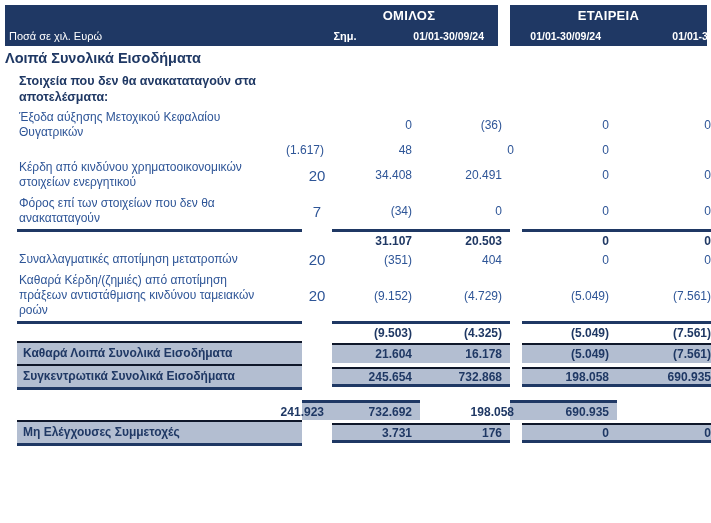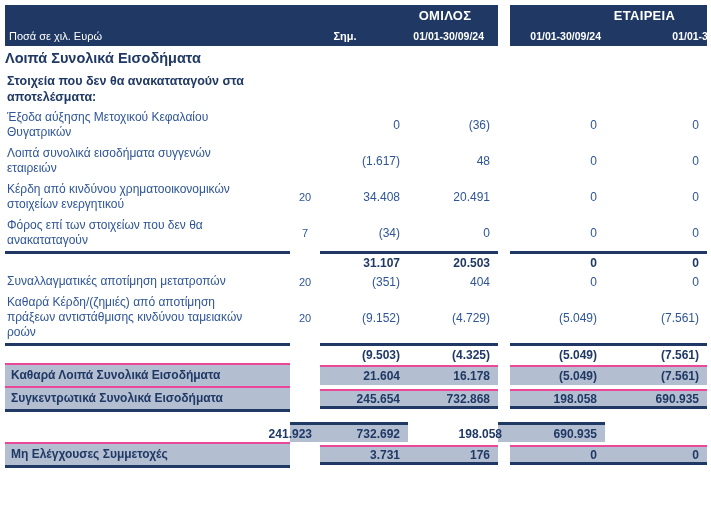--- a/index.html
+++ b/index.html
@@ -9,46 +9,46 @@
     font-family:"Liberation Sans", sans-serif;
     color:#2e5597;
   }
   .page { position:relative; padding:5px 0 0 5px; width:711px; }
 
   
   .hdr { display:flex; }
   .hblock { background:#1f3864; color:#fff; }
   .hblock-a { width:493px; }
   .hblock-b { width:197px; margin-left:12px; }
-  .htop { height:21px; display:grid; align-items:center;padding-left:36px; }
+  .htop { height:21px; display:grid; align-items:center; }
   .htop-a { grid-template-columns:285px 30px 178px; }
   .htop-b { grid-template-columns:197px; }
   .htitle { font-weight:bold; font-size:13px; text-align:center; letter-spacing:.3px; }
   .hbot { height:20px; display:grid; align-items:center; font-size:10.5px;gap:40px; }
   .hbot-a { grid-template-columns:285px 30px 88px 90px; }
   .hbot-b { grid-template-columns:95px 102px; }
   .units { font-weight:normal; font-size:11px; padding-left:4px; }
   .note-h { font-weight:bold; font-size:11px; text-align:center; }
   .date { font-weight:bold; text-align:right; padding-right:4px; white-space:nowrap; }
 
   
   .title { color:#1f3864; font-size:14.5px; font-weight:bold; margin:4px 0 2px 0; }
 
   
-  .row { display:grid; grid-template-columns:285px 30px 88px 90px 12px 95px 102px; align-items:center; }
+  .row { display:grid; grid-template-columns:285px 30px 88px 90px 12px 95px 102px; align-items:center;margin-left:12px; }
   .cell { min-height:100%; display:flex; align-items:center; }
   .lbl { font-size:12px; line-height:15px; padding:3px 35px 3px 2px; }
   .sec { color:#1f3864; font-weight:bold; font-size:12.5px; padding:5px 30px 2px 2px; line-height:16px; }
-  .note { justify-content:center; font-size:11px; }
+  .note { justify-content:center; font-size:15px; }
   .num { justify-content:flex-end; font-size:12px; padding-right:8px; white-space:nowrap; }
   .b { font-weight:bold; color:#1f3864; }
   .hl { background:#b3bed1; }
   .hl-lbl { font-size:12px; line-height:15px; padding:3px 10px 3px 4px; }
   .bt3 { border-top:3px solid #1f3864; }
-  .bt2 { border-top:2px solid #ec4899;padding-left:6px; }
+  .bt2 { border-top:2px solid #0f172a;padding-left:6px; }
   .bb3 { border-bottom:3px solid #1f3864; }
   .tot { min-height:20px; }
   .gap10 { height:10px; }
 </style>
 </head>
 <body>
 
 <div class="page">
 
   <div class="hdr">
@@ -86,21 +86,20 @@
     <div class="cell lbl">Έξοδα αύξησης Μετοχικού Κεφαλαίου Θυγατρικών</div>
     <div class="cell note"></div>
     <div class="cell num">0</div>
     <div class="cell num">(36)</div>
     <div class="cell"></div>
     <div class="cell num">0</div>
     <div class="cell num">0</div>
   </div>
 
   <div class="row">
-    <div class="cell lbl">Λοιπά συνολικά εισοδήματα συγγενών εταιρειών</div>
     <div class="cell note"></div>
     <div class="cell num">(1.617)</div>
     <div class="cell num">48</div>
     <div class="cell"></div>
     <div class="cell num">0</div>
     <div class="cell num">0</div>
   </div>
 
   <div class="row">
     <div class="cell lbl">Κέρδη από κινδύνου χρηματοοικονομικών στοιχείων ενεργητικού</div>

